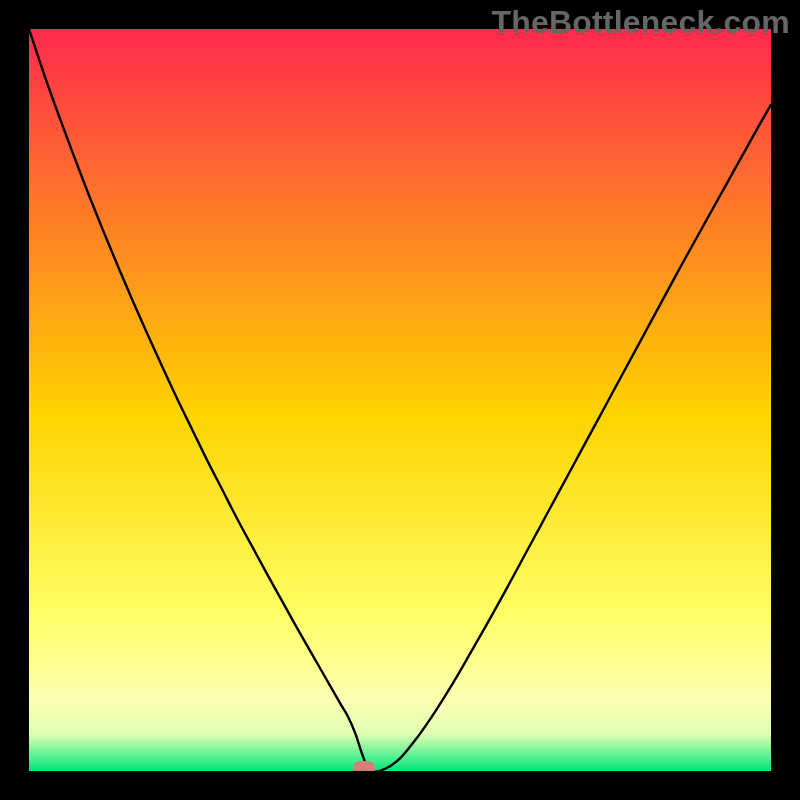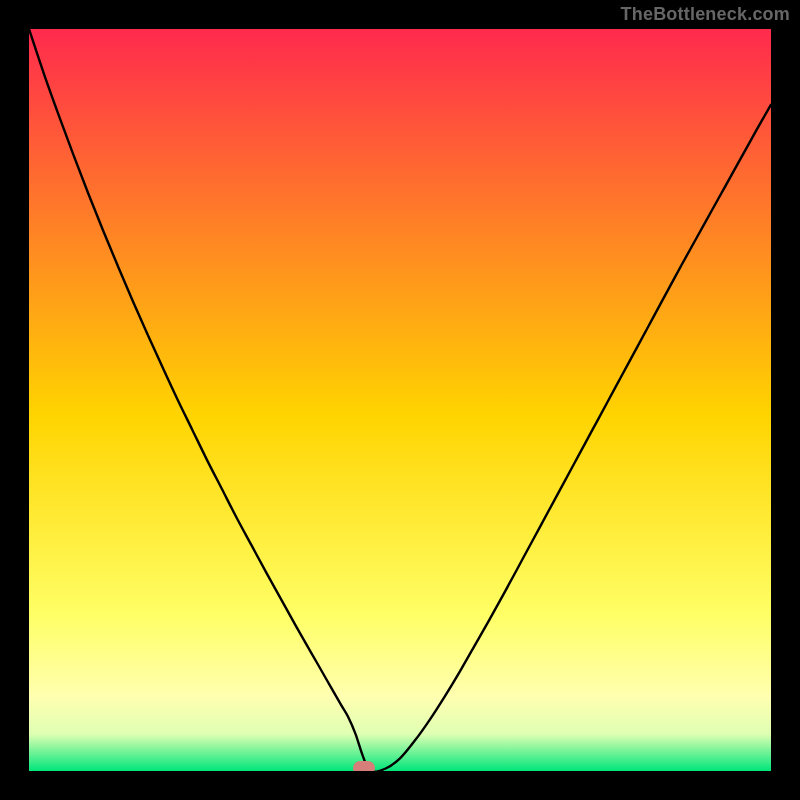--- a/index.html
+++ b/index.html
@@ -15,21 +15,21 @@
     position: relative;
     width: 800px;
     height: 800px;
     background: #000;
   }
   .watermark {
     position: absolute;
     top: 4px;
     right: 10px;
     color: #666;
-    font-size: 18px;
+    font-size: 32px;
     font-weight: 600;
     letter-spacing: 0.2px;
     z-index: 10;
     user-select: none;
   }
   .plot-frame {
     position: absolute;
     left: 29px;
     top: 29px;
     width: 742px;

